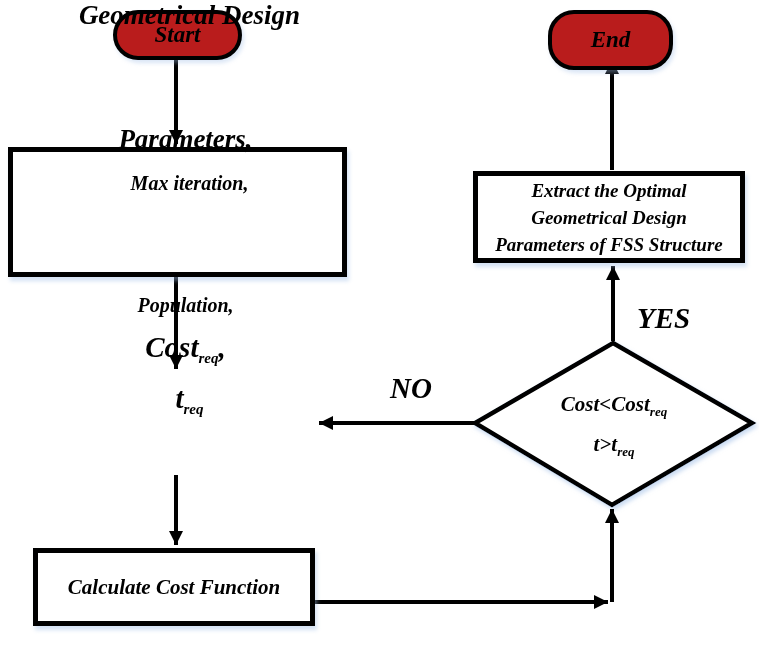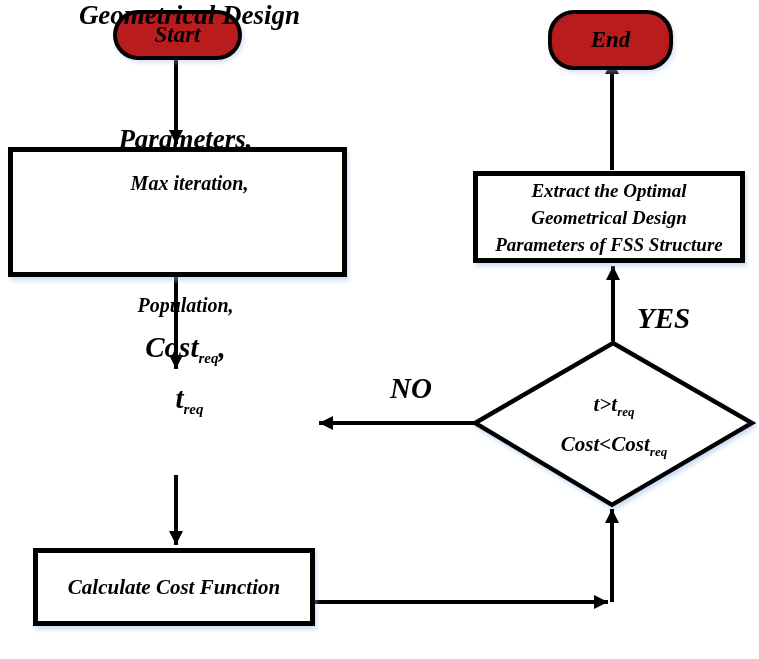--- a/index.html
+++ b/index.html
@@ -136,20 +136,20 @@
     <div class="line">Calculate Cost Function</div>
   </div>
 
   <div class="node node-extract">
     <div class="line">Extract the Optimal</div>
     <div class="line">Geometrical Design</div>
     <div class="line">Parameters of FSS Structure</div>
   </div>
 
   <div class="decision-text">
+    <div class="line"><span>Cost&lt;Cost</span><span class="sub">req</span></div>
     <div class="line"><span>t&gt;t</span><span class="sub">req</span></div>
-    <div class="line"><span>Cost&lt;Cost</span><span class="sub">req</span></div>
   </div>
 
   <div class="edge-label edge-label-no">NO</div>
   <div class="edge-label edge-label-yes">YES</div>
 
 </div>
 
 </body></html>

